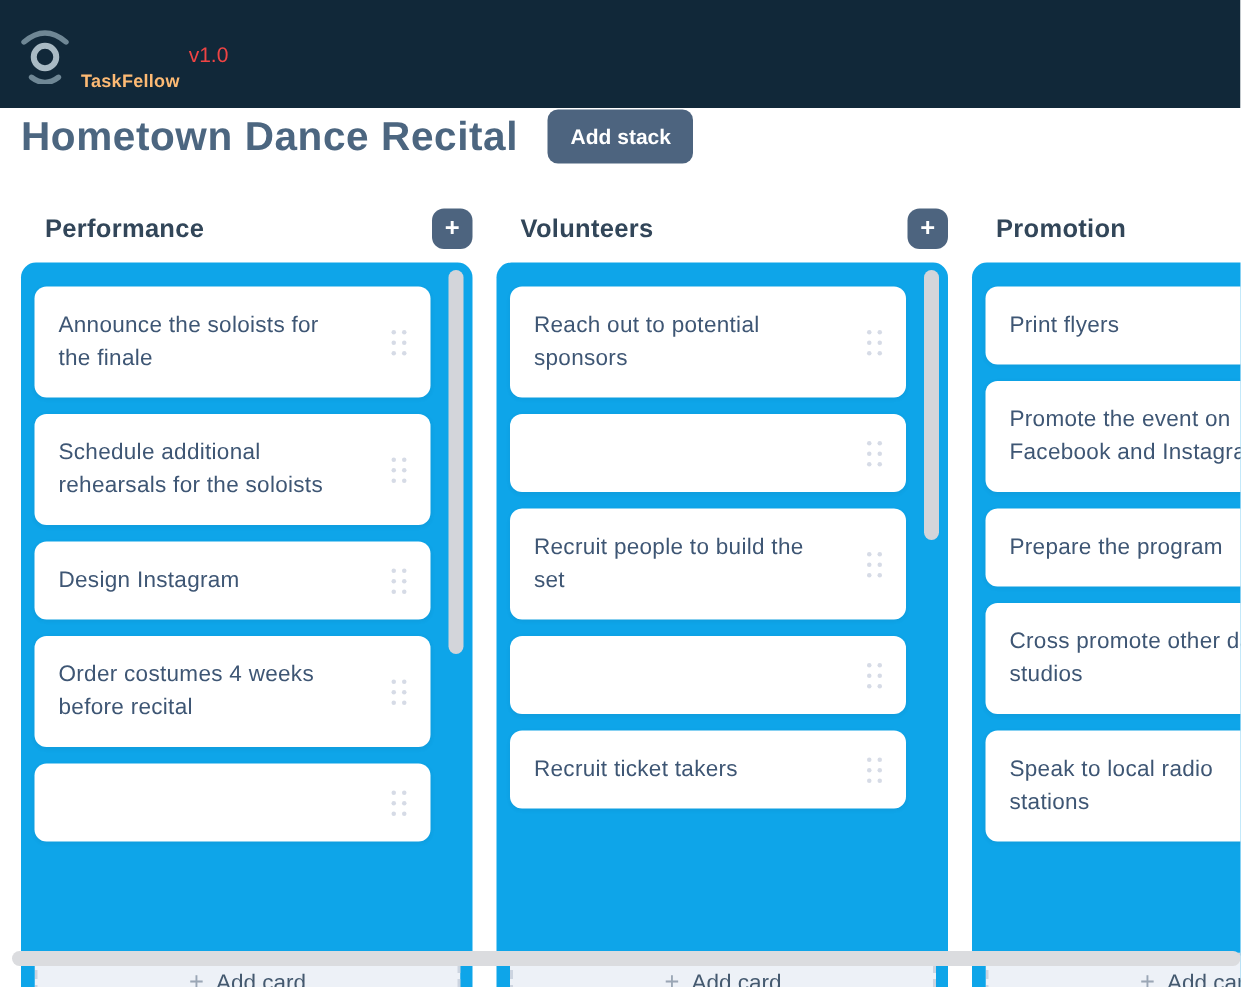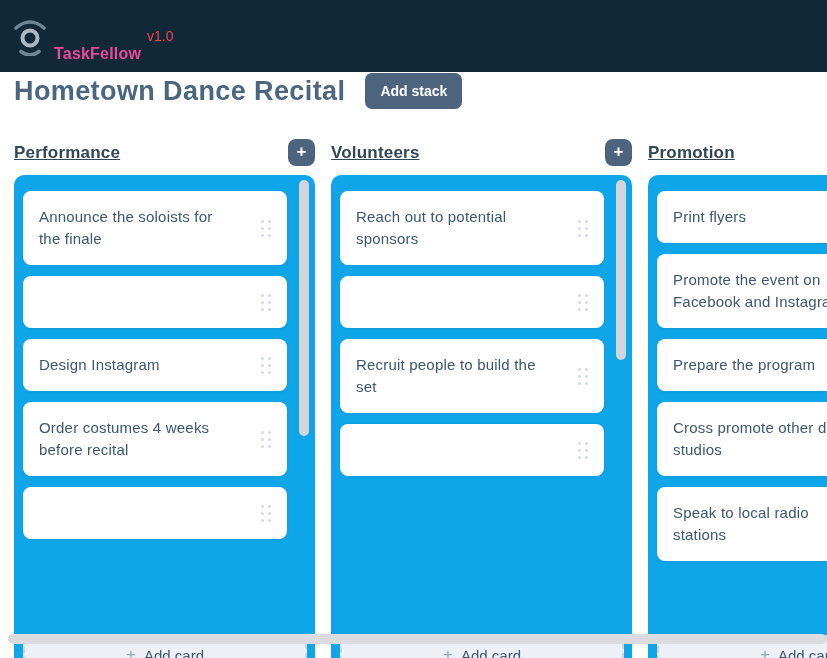--- a/index.html
+++ b/index.html
@@ -13,21 +13,21 @@
 
   
   .nav {
     height: 72px;
     background: #112839;
     display: flex;
     align-items: center;
     padding: 0 13px;
   }
   .logo { margin-right: 7px; display: block; }
-  .brand { color: #ec4899; font-size: 16px; font-weight: 700; letter-spacing: .2px; margin-top: 35px; }
+  .brand { color: #fdba74; font-size: 12px; font-weight: 700; letter-spacing: .2px; margin-top: 35px; }
   .version { color: #ef4444; font-size: 14px; margin-left: 6px; }
 
   
   .content { padding-left: 14px; }
   .title-row { display: flex; align-items: center; gap: 20px; height: 38px; }
   .page-title {
     margin: 0; font-size: 27px; font-weight: 700;
     color: #4c6680; letter-spacing: .4px;
   }
   .add-stack {
@@ -38,21 +38,21 @@
     padding: 0 15px; height: 36px; cursor: pointer; text-align: center;
   }
 
   
   .board { display: flex; gap: 16px; margin-top: 29px; }
   .stack { width: 301px; flex: 0 0 301px; }
   .stack-head {
     display: flex; justify-content: space-between; align-items: center;
     height: 27px; margin-bottom: 9px;
   }
-  .stack-title { margin: 0; font-size: 17px; font-weight: 700; color: #324659; letter-spacing: .2px; text-decoration: underline; }
+  .stack-title { margin: 16px; font-size: 17px; font-weight: 700; color: #324659; letter-spacing: .2px; }
   .plus-btn {
     width: 27px; height: 27px;
     background: #4d647f; color: #ffffff;
     border: none; border-radius: 8px;
     font-size: 17px; font-weight: 700; line-height: 1;
     display: flex; align-items: center; justify-content: center;
     cursor: pointer; padding: 0 0 2px 0;
   }
   .panel {
     position: relative;
@@ -142,20 +142,21 @@
               <div class="handle">
                 <i></i>
                 <i></i>
                 <i></i>
                 <i></i>
                 <i></i>
                 <i></i>
               </div>
             </div>
             <div class="card">
+              <div class="card-text">Schedule additional rehearsals for the soloists</div>
               <div class="handle">
                 <i></i>
                 <i></i>
                 <i></i>
                 <i></i>
                 <i></i>
                 <i></i>
               </div>
             </div>
             <div class="card">
@@ -242,20 +243,31 @@
             <div class="card">
               <div class="handle">
                 <i></i>
                 <i></i>
                 <i></i>
                 <i></i>
                 <i></i>
                 <i></i>
               </div>
             </div>
+            <div class="card">
+              <div class="card-text">Recruit ticket takers</div>
+              <div class="handle">
+                <i></i>
+                <i></i>
+                <i></i>
+                <i></i>
+                <i></i>
+                <i></i>
+              </div>
+            </div>
           </div>
       <button class="add-card">
         <span class="plus">+</span>
         <span>Add card</span>
       </button>
       <div class="vthumb" style="top: 5px; height: 180px;"></div>
     </div>
   </section>
 
   <section class="stack">

